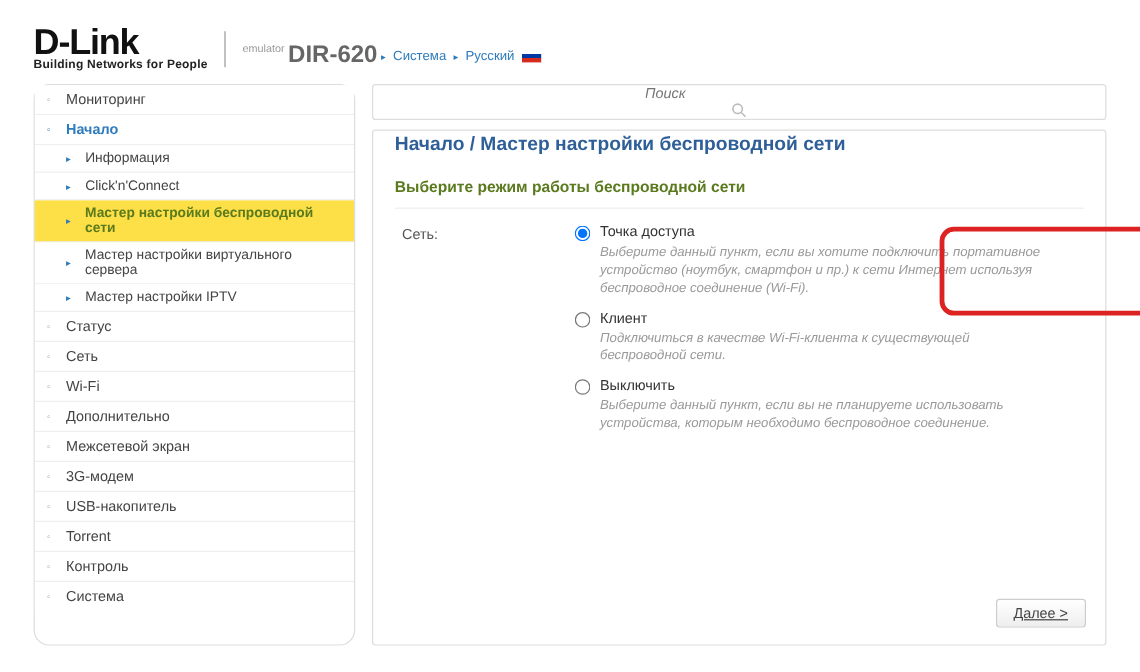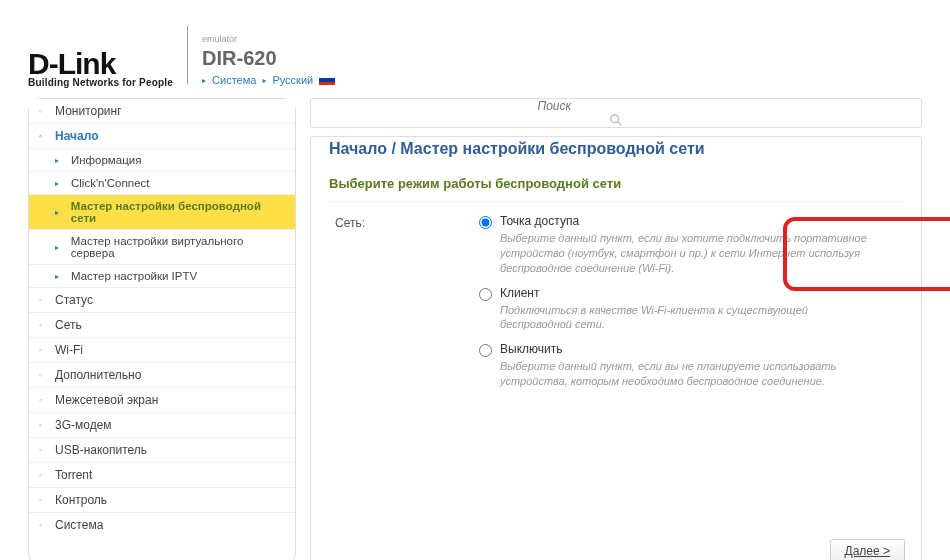--- a/index.html
+++ b/index.html
@@ -3,21 +3,21 @@
 <meta charset="utf-8">
 <style>
 * { margin: 0; padding: 0; box-sizing: border-box; }
 body { font-family: Arial, sans-serif; font-size: 12px; background: #fff; color: #333; width: 950px; height: 560px; overflow: hidden; }
 .page { padding: 22px 28px 0 28px; }
 .header { display: flex; align-items: flex-end; gap: 14px; margin-bottom: 10px; }
 .logo-block { display: flex; flex-direction: column; }
 .logo-main { font-family: "Arial Black", Arial, sans-serif; font-weight: 900; font-size: 30px; letter-spacing: -1px; color: #111; line-height: 0.9; }
 .logo-sub { font-size: 10px; font-weight: bold; color: #222; letter-spacing: 0.2px; }
 .logo-sep { width: 1px; background: #999; align-self: stretch; margin: 4px 0; }
-.model-block { display: flex; flex-direction: column; gap: 3px; padding-bottom: 2px; margin-top: 12px; }
+.model-block { display: flex; flex-direction: row; gap: 3px; padding-bottom: 2px; margin-top: 12px; }
 .model-emu { font-size: 9px; color: #999; }
 .model-name { font-size: 20px; color: #666; font-weight: bold; }
 .model-links { display: flex; gap: 6px; align-items: center; font-size: 11px; margin-top: 1px; }
 .model-links .tri { color:#2e7bbd; font-size:8px; }
 .model-links a { color: #2e7bbd; text-decoration: none; }
 .flag { width: 16px; height: 10px; display:inline-block; background: linear-gradient(#fff 0 33%, #0039a6 33% 66%, #d52b1e 66% 100%); vertical-align: middle; }
 .layout { display: flex; gap: 14px; }
 .sidebar { width: 268px; border: 1px solid #ddd; border-radius: 13px; }
 .s-row { display:flex; align-items:center; gap:8px; padding:5px 10px; border-bottom:1px solid #eee; background:#fff; font-size:12px; color:#444; cursor:pointer; }
 .s-row:last-child{border-bottom:none;}
@@ -40,21 +40,21 @@
 .section-title { font-size:13px; color:#5a7a1e; font-weight:bold; margin-bottom:10px; }
 .form-row { display:flex; gap:24px; align-items:flex-start; padding:4px 0 0 6px; }
 .label-col { width:120px; color:#555; font-size:12px; padding-top:2px;}
 .opts { flex:1; }
 .opt { display:flex; gap:8px; align-items:flex-start; margin-bottom:10px; }
 .opt input { margin-top:2px; }
 .opt-body { display:flex; flex-direction:column; gap:3px; }
 .opt-label { font-size:12px; color:#333; }
 .opt-desc { font-size:11px; color:#999; font-style:italic; line-height:1.35; max-width:380px; }
 .highlight { position:absolute; border:4px solid #d22; border-radius:12px; left:472px; top:80px; width:426px; height:74px; pointer-events:none; }
-.next-btn { position:absolute; right:16px; bottom:2px; border:1px solid #ccc; background:linear-gradient(#fff,#eee); padding:4px 14px; font-size:12px; color:#444; border-radius:3px; cursor:pointer;text-decoration:underline; }
+.next-btn { position:absolute; right:16px; bottom:14px; border:1px solid #ccc; background:linear-gradient(#fff,#eee); padding:4px 14px; font-size:12px; color:#444; border-radius:3px; cursor:pointer;text-decoration:underline; }
 .divider { border-top:1px solid #eee; margin:6px 0 8px 0; }
 </style>
 </head>
 <body>
 
 <div class="page">
   <div class="header">
     <div class="logo-block">
       <span class="logo-main">D-Link</span>
       <span class="logo-sub">Building Networks for People</span>

